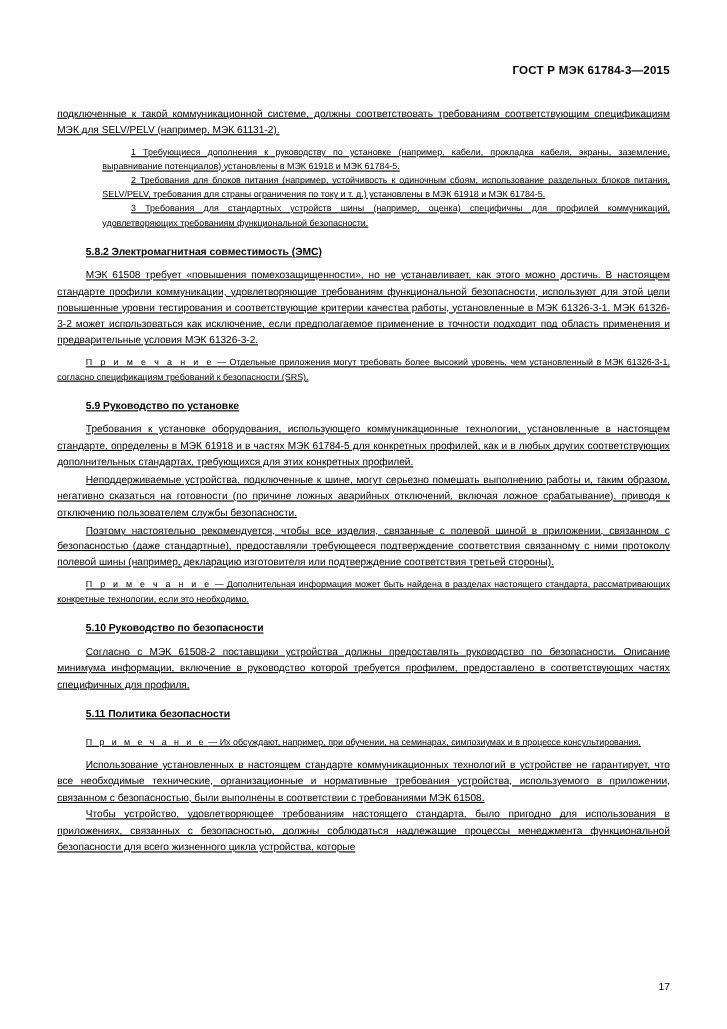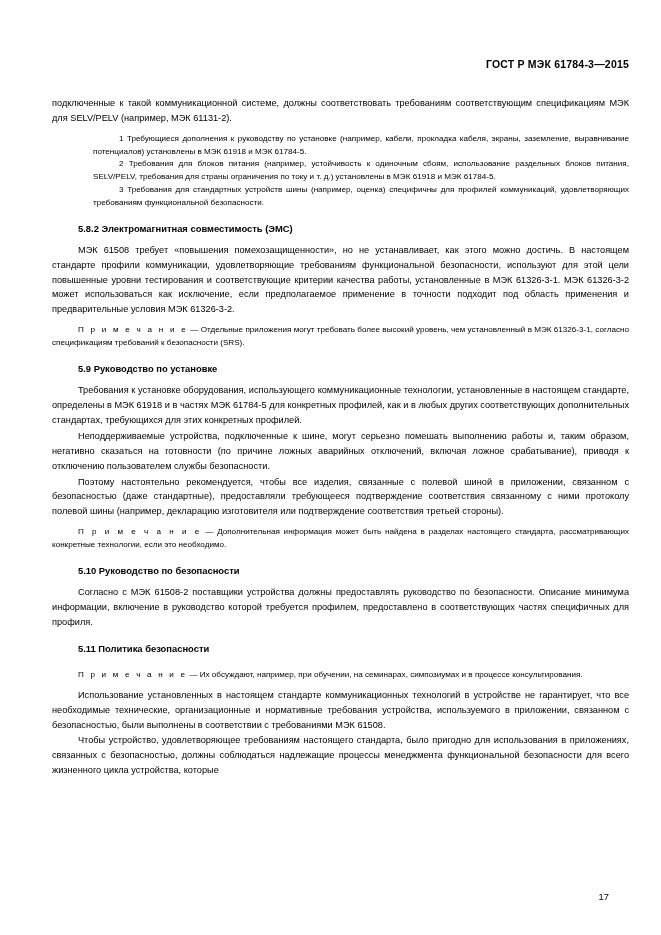--- a/index.html
+++ b/index.html
@@ -13,36 +13,37 @@
     font-family: "Liberation Sans", sans-serif;
     color: #000000;
     position: relative;
     overflow: hidden;
   }
   .page {
     position: relative;
     width: 661px;
     height: 935px;
     box-sizing: border-box;
-    padding: 58px 32px 0 52px;
+    padding: 58px 52px 0 52px;
   }
   .header {
     text-align: right;
     font-size: 10.5px;
     font-weight: bold;
     letter-spacing: 0.2px;
     margin-bottom: 26px;
   }
   .body-text {
     font-size: 9.2px;
     line-height: 1.62;
     text-align: justify;
   }
   p {
     margin: 0 0 0 0;
+    text-decoration: underline;
   }
   .para {
     text-indent: 26px;
     margin-bottom: 1px;
   }
   .para-flush {
     text-indent: 0;
     margin-bottom: 1px;
   }
   .note-label {

